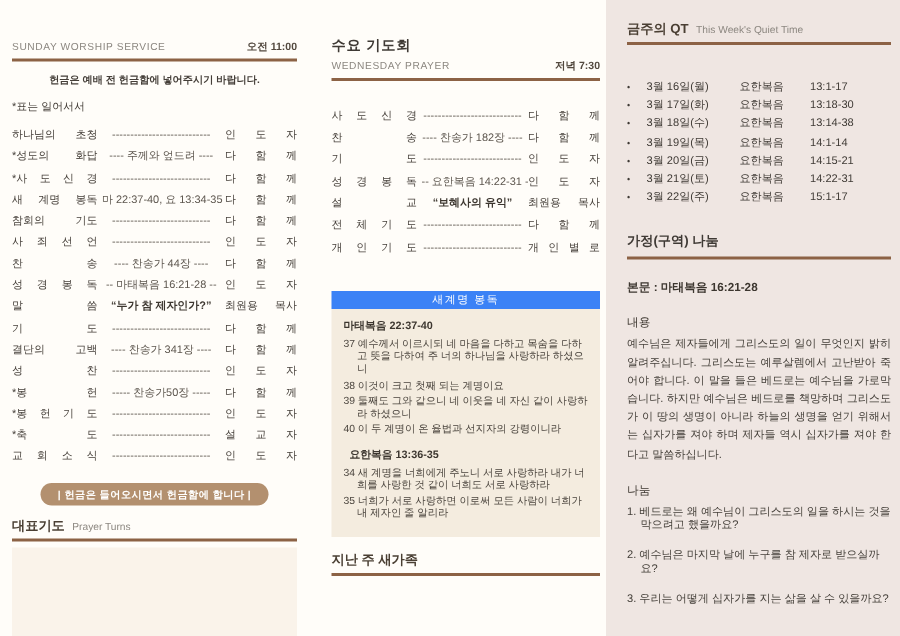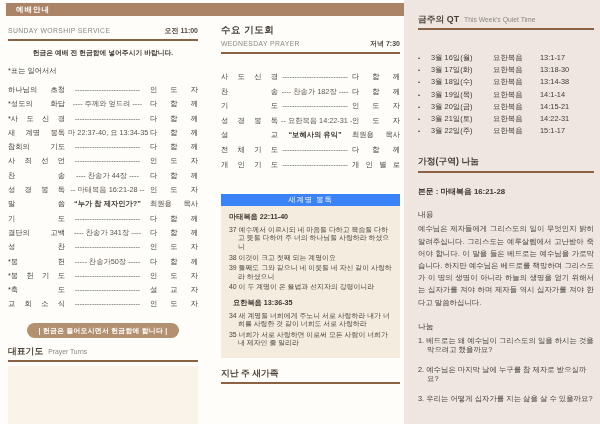--- a/index.html
+++ b/index.html
@@ -69,21 +69,20 @@
   .fs-content{margin-top:3px; font-size:7.4px; line-height:12.2px; color:#45403a; text-align:justify;}
   .fs-questions{margin-top:4px;}
   .question{font-size:7.4px; line-height:9.5px; color:#45403a; margin-bottom:10px;
             padding-left:9px; text-indent:-9px;}
 </style>
 </head>
 <body>
 
 <div class="page">
 
-  <div class="banner">예배안내</div>
 
   <div class="left-col">
     <div class="sec-head">
       <div class="sec-subrow">
         <span class="sec-sub">SUNDAY WORSHIP SERVICE</span>
         <span class="sec-time">오전 11:00</span>
       </div>
     </div>
     <div class="notice">헌금은 예배 전 헌금함에 넣어주시기 바랍니다.</div>
     <div class="legend">*표는 일어서서</div>
@@ -242,21 +241,21 @@
         </div>
 
         <div class="order-row">
           <span class="o-label">개 인 기 도</span>
           <span class="o-detail">---------------------------</span>
           <span class="o-who">개 인 별 로</span>
         </div>
       </div>
     <div class="nc-bar">새계명 봉독</div>
     <div class="nc-box">
-      <div class="nc-ref">마태복음 22:11-40</div>
+      <div class="nc-ref">마태복음 22:37-40</div>
       <div>
 
           <div class="verse">37 예수께서 이르시되 네 마음을 다하고 목숨을 다하고 뜻을 다하여 주 너의 하나님을 사랑하라 하셨으니</div>
 
           <div class="verse">38 이것이 크고 첫째 되는 계명이요</div>
 
           <div class="verse">39 둘째도 그와 같으니 네 이웃을 네 자신 같이 사랑하라 하셨으니</div>
 
           <div class="verse">40 이 두 계명이 온 율법과 선지자의 강령이니라</div>
         </div>

